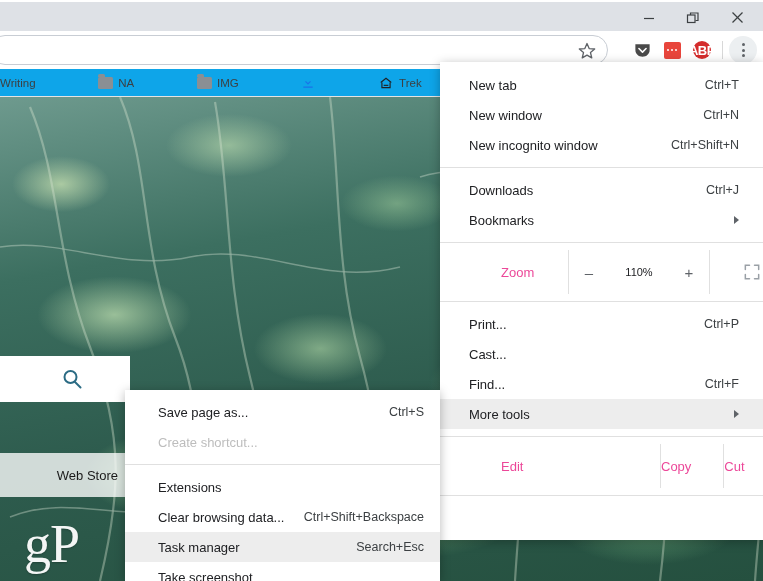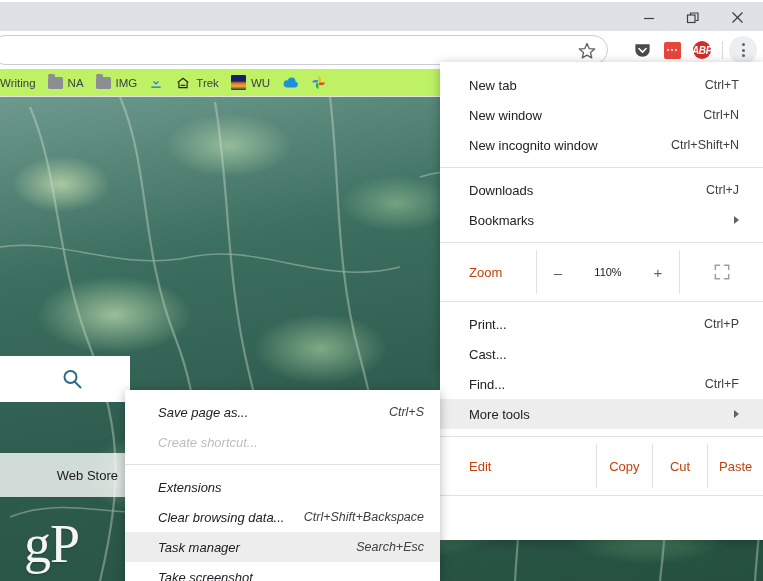--- a/index.html
+++ b/index.html
@@ -54,39 +54,39 @@
     display: flex; align-items: center; justify-content: center;
   }
   .ico-pocket { color: #4a4a4a; }
   .ico-red-dots {
     width: 17px; height: 17px; background: #e8453c; border-radius: 2px;
     display: flex; align-items: center; justify-content: center; gap: 1.5px;
   }
   .ico-red-dots i { width: 2.5px; height: 2.5px; background: #fff; border-radius: 50%; display:block; }
   .ico-abp {
     width: 18px; height: 18px; background: #d42c2c; border-radius: 50%;
-    color: #fff; font-size: 10px; font-weight: bold;
+    color: #fff; font-size: 13px; font-weight: bold;
     display: flex; align-items: center; justify-content: center;
     letter-spacing: -0.4px;
-    font-style: italic;
   }
   .tb-sep { width: 1px; height: 18px; background: #d8d8d8; margin: 0 4px; }
   .menu-btn {
     width: 28px; height: 28px; border-radius: 50%;
     background: #eceff1;
     display: flex; flex-direction: column; align-items: center; justify-content: center;
     gap: 2.5px; margin-right: 4px;
   }
   .menu-btn i { width: 3px; height: 3px; background: #5f6368; border-radius: 50%; display: block; }
 
   .bookmarks {
     position: absolute; left: 0; top: 69px; width: 687px; height: 28px;
-    background: #bef264;
+    background: #0ea5e9;
     display: flex; align-items: center;
     border-bottom: 1px solid #e4e4e4;
+    justify-content: space-between;
   }
   .bm {
     display: flex; align-items: center; gap: 5px;
     padding: 2px 6px; height: 22px;
     font-size: 11.5px; color: #3c4043; white-space: nowrap;
   }
   .bm:first-child { margin-left: -6px; }
   .bm-folder {
     width: 15px; height: 12px; background: #8a8f94; border-radius: 1.5px;
     position: relative;
@@ -180,21 +180,21 @@
     border-left: 5px solid #5f6368;
     border-top: 4px solid transparent;
     border-bottom: 4px solid transparent;
   }
   .msep { height: 1px; background: #e0e0e0; margin: 7px 0; }
 
   .row-split { display: flex; align-items: stretch; height: 44px; }
   .row-split .cell {
     display: flex; align-items: center; justify-content: center;
     border-left: 1px solid #e0e0e0;
-    font-size: 13px; color: #c2410c;
+    font-size: 13px; color: #ec4899; margin-left: 32px;
   }
   .row-split .cell.first {
     border-left: none; justify-content: flex-start; padding-left: 29px;
   }
   .zoom-label { flex: 0 0 96px; }
   .zoom-ctrl { flex: 1; display: flex; align-items: center; justify-content: center; gap: 0; border-left: 1px solid #e0e0e0; }
   .zbtn { width: 40px; text-align: center; font-size: 15px; color: #5f6368; }
   .zval { width: 60px; text-align: center; font-size: 11px; color: #202124; }
   .zfull { flex: 0 0 84px; display: flex; align-items: center; justify-content: center; border-left: 1px solid #e0e0e0; }
   .zfull svg { color: #9aa0a6; }
@@ -204,21 +204,20 @@
 
   
   .submenu {
     position: absolute; left: 125px; top: 390px;
     width: 315px; height: 191px;
     background: #ffffff;
     box-shadow: 0 2px 10px rgba(0,0,0,0.28);
     font-size: 13px; color: #202124;
     padding-top: 7px;
     overflow: hidden;
-    font-style: italic;
   }
   .submenu .mi { padding: 0 16px 0 33px; }
   .submenu .mi.disabled { color: #bdbdbd; }
   .submenu .mi .accel { color: #3c4043; }
 </style>
 </head>
 <body>
 
 <div id="root">
 

